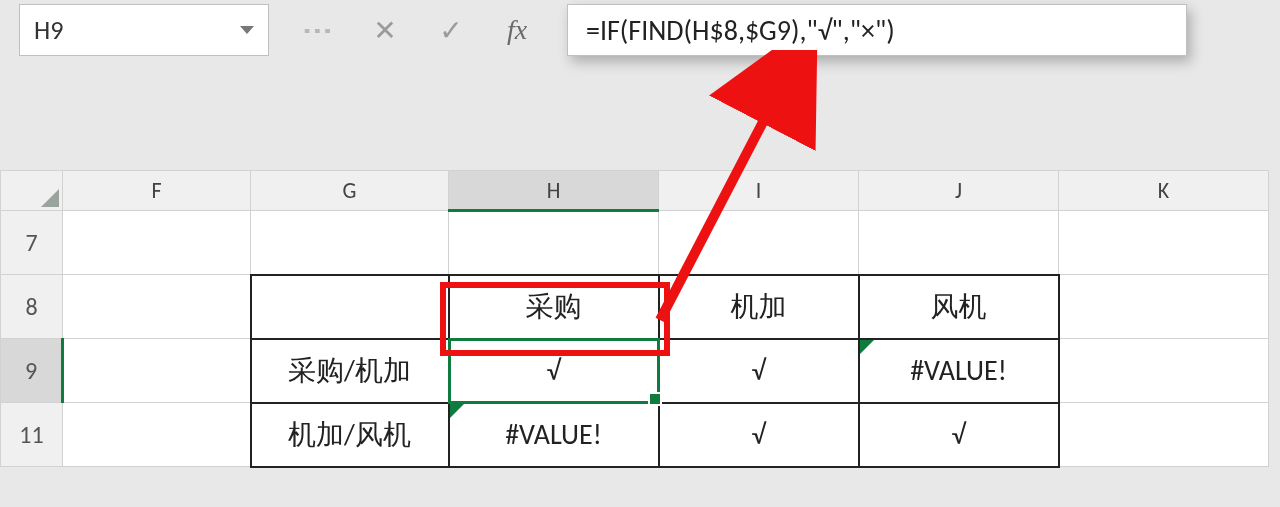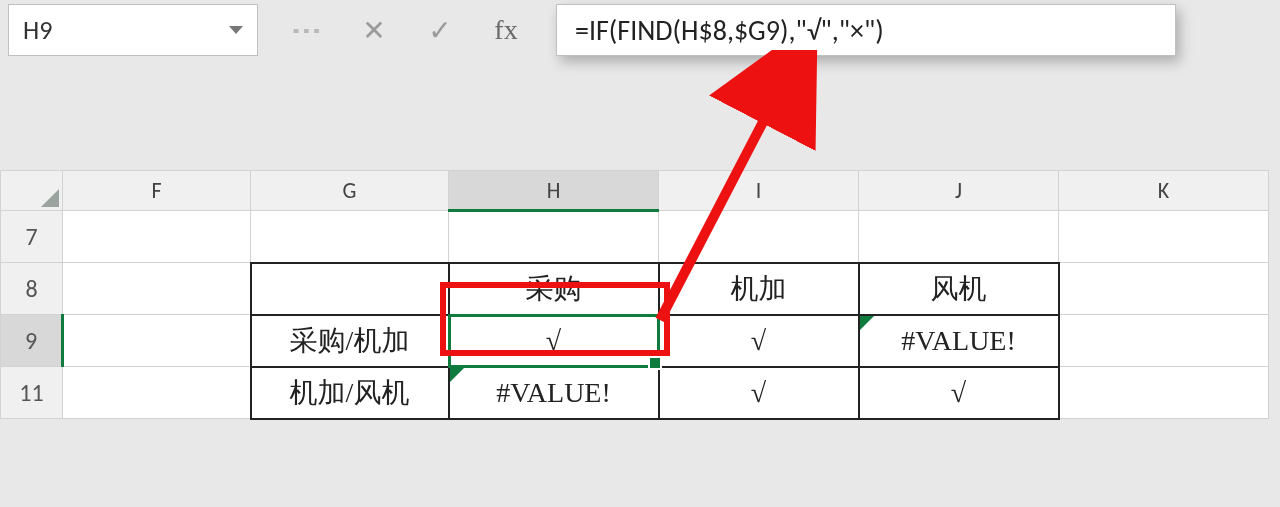--- a/index.html
+++ b/index.html
@@ -9,21 +9,21 @@
     width: 1280px;
     height: 507px;
     overflow: hidden;
     position: relative;
   }
   .formula-bar {
     display: flex;
     align-items: stretch;
     height: 60px;
     position: absolute;
-    top: 0; left: 0; right: 0;
+    top: 0; left: 11px; right: 0;
     background: #e8e8e8;
     padding: 4px 8px;
     gap: 10px;
     z-index: 3;
   }
   .name-box {
     width: 250px;
     background: #ffffff;
     border: 1px solid #c0c0c0;
     display: flex;
@@ -56,20 +56,21 @@
     color: #9b9b9b;
   }
   .fx-btn.dots {
     font-size: 30px;
     font-weight: bold;
     letter-spacing: -2px;
     transform: rotate(90deg);
     color: #b8b8b8;
   }
   .fx-label {
+    font-style: italic;
     font-family: "Cambria Math", serif;
     font-size: 28px;
     color: #6a6a6a;
   }
   .formula-box {
     flex: 1;
     background: #ffffff;
     border: 1px solid #c0c0c0;
     display: flex;
     align-items: center;
@@ -107,26 +108,25 @@
     text-align: center;
   }
   .sheet th.row-head {
     width: 62px;
     text-align: center;
     font-size: 24px;
     color: #555;
   }
   .sheet td {
     background: #ffffff;
-    height: 52px;
+    height: 64px;
     font-size: 28px;
     text-align: center;
     color: #222;
     position: relative;
-    font-family: Liberation Serif, serif;
   }
   .sheet th.col-head.sel {
     background: #d8d8d8;
     border-bottom: 3px solid #0f7b3e;
   }
   .sheet th.row-head.sel {
     background: #d8d8d8;
     border-right: 3px solid #0f7b3e;
   }
   .corner {

